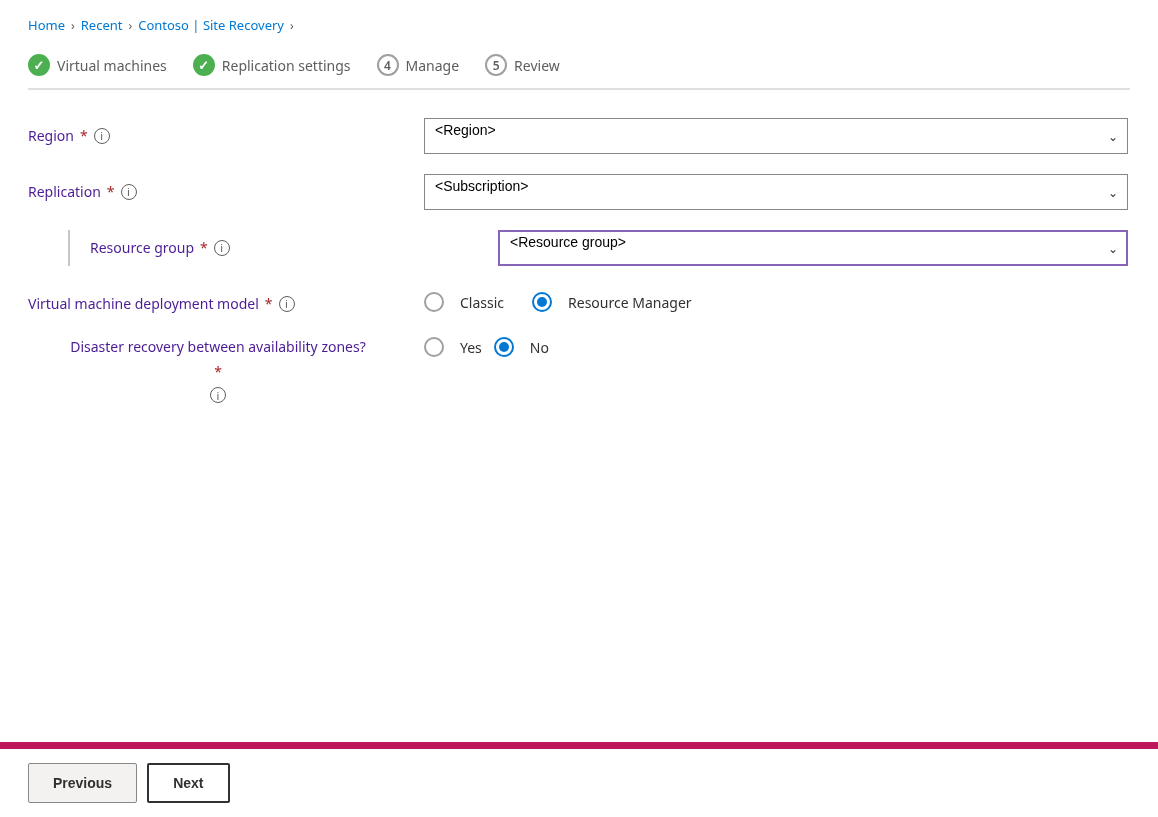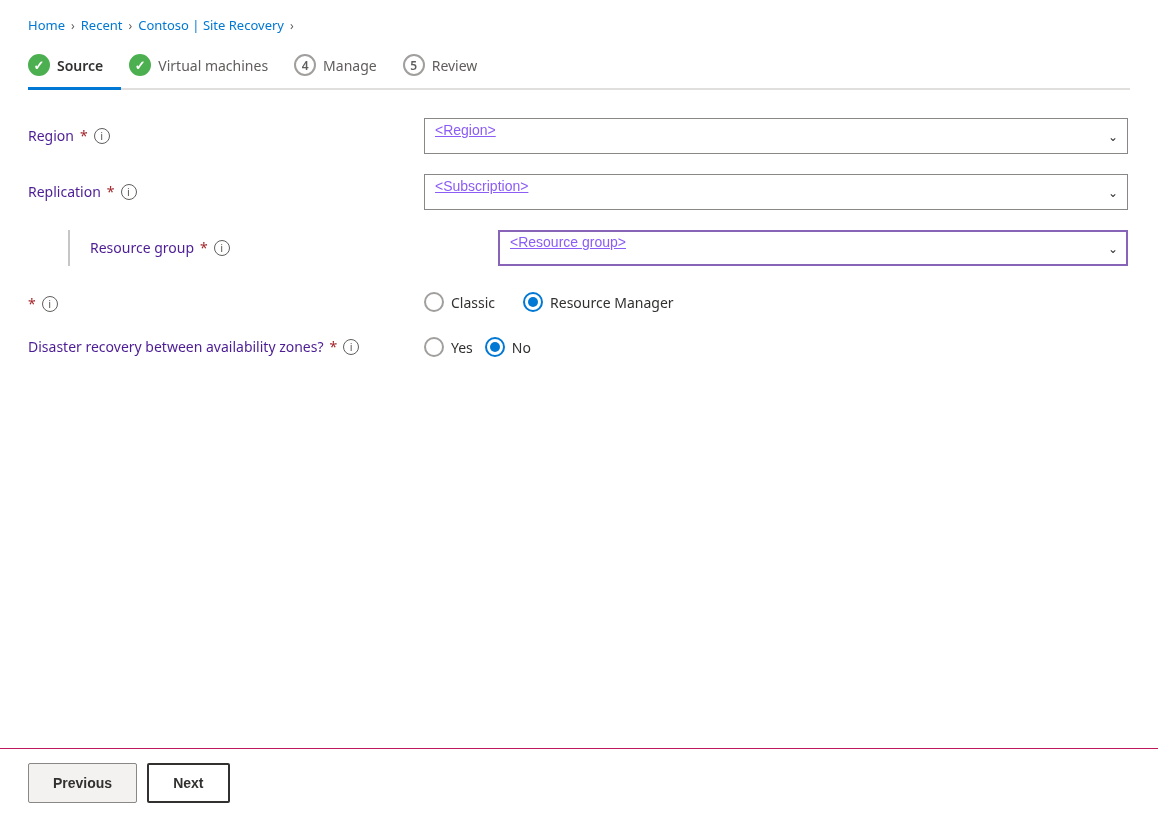--- a/index.html
+++ b/index.html
@@ -152,27 +152,26 @@
       flex: 1;
       max-width: 750px;
     }
     .form-select {
       width: 100%;
       height: 36px;
       border: 1px solid #8a8886;
       background: #fff;
       padding: 0 36px 12px 10px;
       font-size: 14px;
-      color: #8b5cf6;
+      color: #000000;
       appearance: none;
       -webkit-appearance: none;
       cursor: pointer;
       outline: none;
       position: relative;
-      text-decoration: underline;
     }
     .select-wrapper {
       position: relative;
       width: 100%;
     }
     .select-wrapper .chevron {
       position: absolute;
       right: 10px;
       top: 50%;
       transform: translateY(-50%);
@@ -186,21 +185,21 @@
     
     .radio-group {
       display: flex;
       align-items: center;
       gap: 28px;
       padding-top: 6px;
     }
     .radio-option {
       display: flex;
       align-items: center;
-      gap: 7px;
+      gap: 16px;
       cursor: pointer;
       font-size: 14px;
       color: #323130;
     }
     .radio-outer {
       width: 20px;
       height: 20px;
       border-radius: 50%;
       border: 2px solid #a19f9d;
       display: flex;
@@ -220,21 +219,21 @@
     }
     
     .radio-group-vertical {
       display: flex;
       flex-direction: row;
       gap: 12px;
       padding-top: 4px;
     }
     
     .footer-bar {
-      border-top: 1px solid #be185d;
+      border-top: 7px solid #be185d;
       background: #fff;
       padding: 14px 28px;
       display: flex;
       gap: 10px;
       flex-shrink: 0;
     }
     .btn {
       height: 40px;
       padding: 0 24px;
       font-size: 14px;
@@ -281,30 +280,30 @@
     <span class="sep">›</span>
     <a>Recent</a>
     <span class="sep">›</span>
     <a>Contoso | Site Recovery</a>
     <span class="sep">›</span>
   </div>
 
 
   <div class="steps-row">
 
-    <div class="step-item active">
-      <div class="step-circle check"></div>
-      <span>Source</span>
-    </div>
 
     <div class="step-item">
       <div class="step-circle check"></div>
       <span>Virtual machines</span>
     </div>
 
+    <div class="step-item">
+      <div class="step-circle check"></div>
+      <span>Replication settings</span>
+    </div>
 
     <div class="step-item">
       <div class="step-circle">4</div>
       <span>Manage</span>
     </div>
 
     <div class="step-item">
       <div class="step-circle">5</div>
       <span>Review</span>
     </div>
@@ -358,20 +357,21 @@
               <option>&lt;Resource group&gt;</option>
             </select>
             <span class="chevron">⌄</span>
           </div>
         </div>
       </div>
     </div>
 
     <div class="form-row">
       <div class="form-label-col">
+        <span class="form-label">Virtual machine deployment model</span>
         <span class="required-star">*</span>
         <span class="info-icon">i</span>
       </div>
       <div class="form-control-col">
         <div class="radio-group">
 
           <label class="radio-option">
             <div class="radio-outer"></div>
             <span>Classic</span>
           </label>
@@ -380,21 +380,21 @@
             <div class="radio-outer selected">
               <div class="radio-inner"></div>
             </div>
             <span>Resource Manager</span>
           </label>
         </div>
       </div>
     </div>
 
     <div class="form-row">
-      <div class="form-label-col" style="padding-top:4px;">
+      <div class="form-label-col" style="padding-top:4px;flex-direction:column;">
         <span class="form-label">Disaster recovery between availability zones?</span>
         <span class="required-star">*</span>
         <span class="info-icon">i</span>
       </div>
       <div class="form-control-col">
         <div class="radio-group-vertical">
 
           <label class="radio-option">
             <div class="radio-outer"></div>
             <span>Yes</span>

